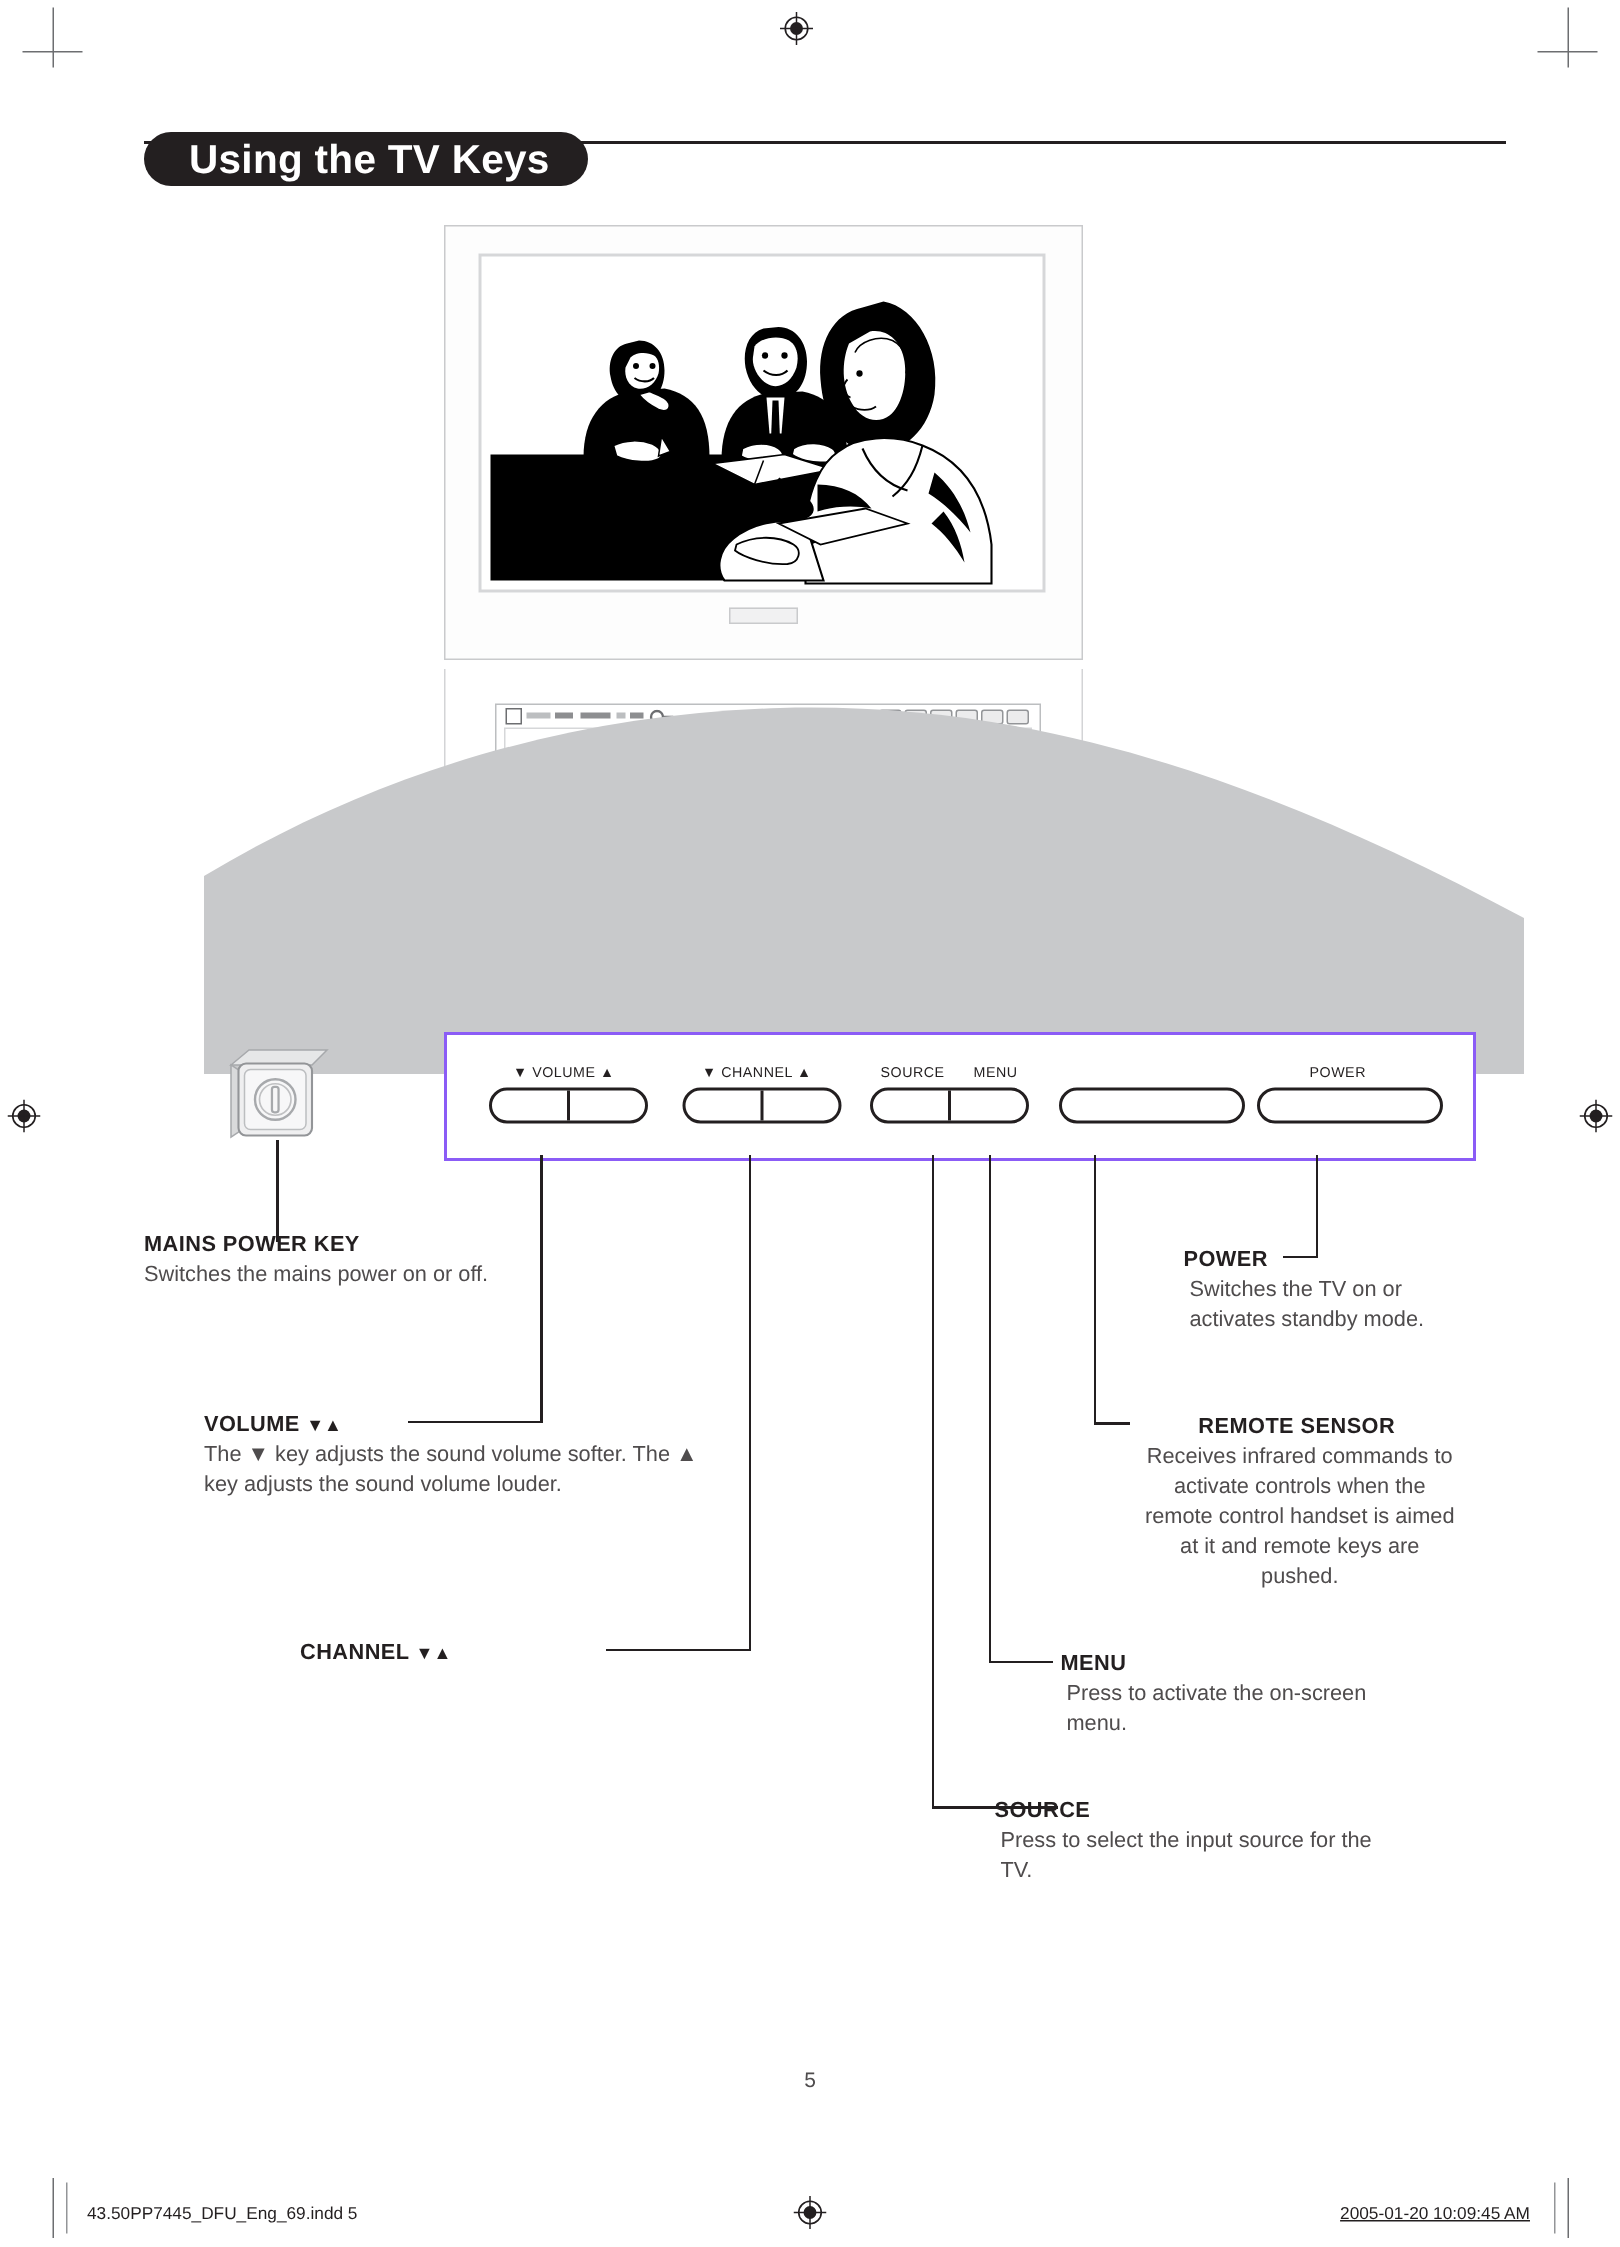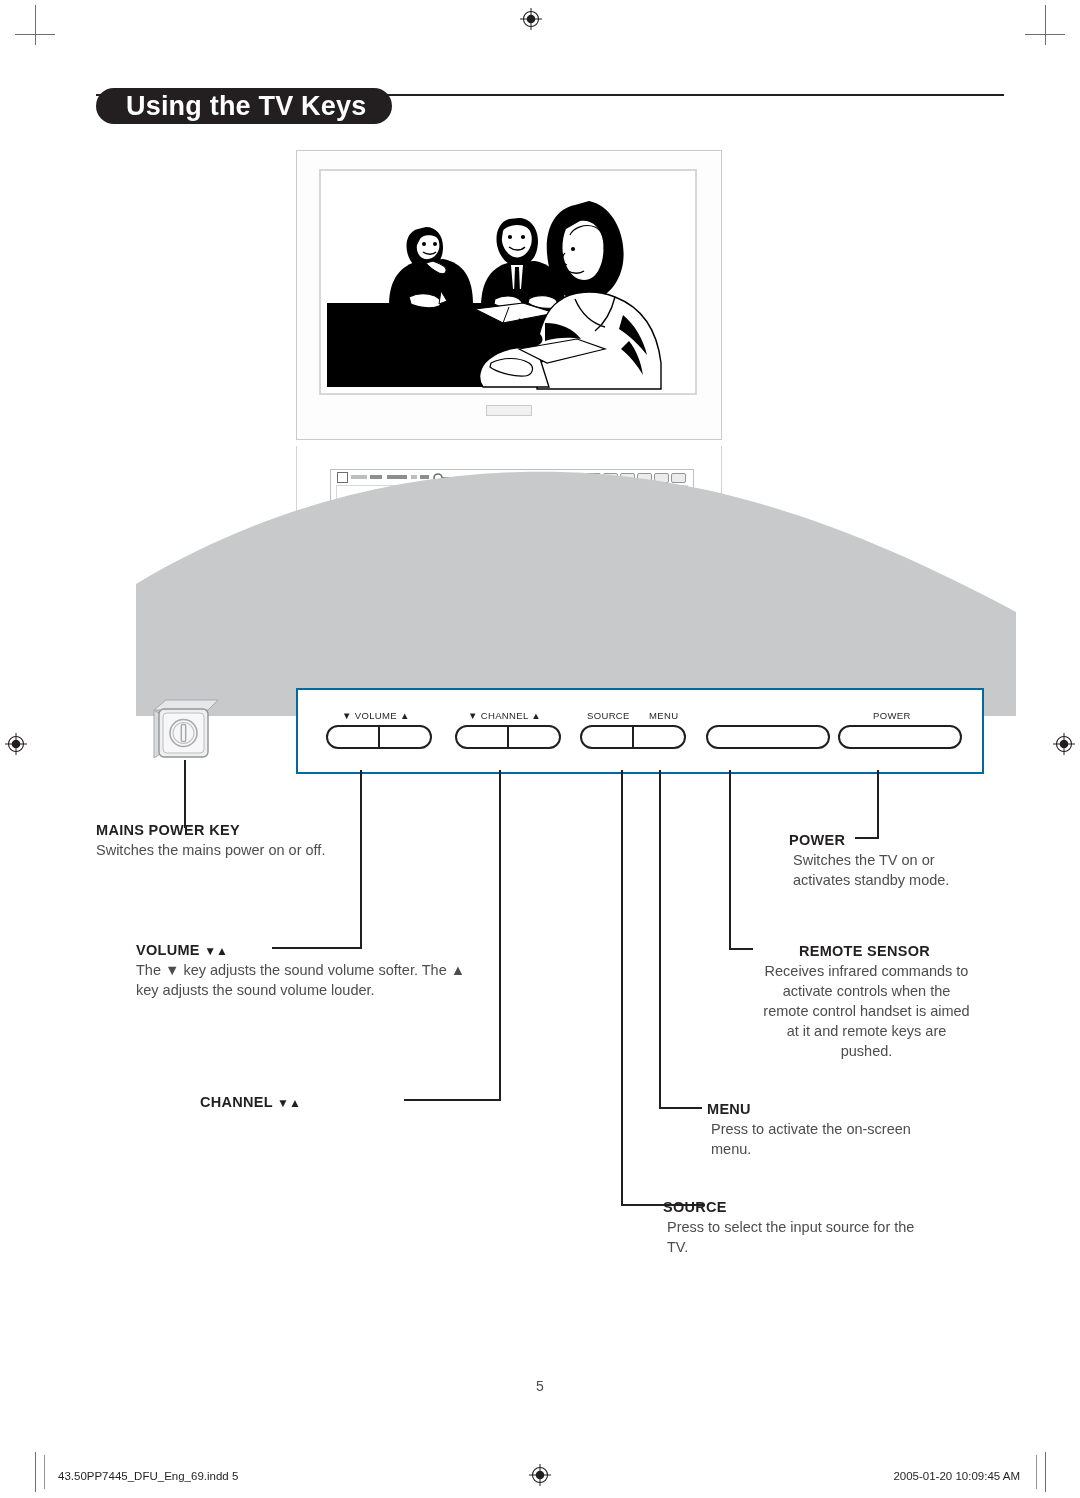--- a/index.html
+++ b/index.html
@@ -39,21 +39,21 @@
     border:1px solid #d6d7d9;background:#fff;}
   .conn-strip{position:absolute;left:6px;top:2px;height:11px;right:6px;}
   .conn-sq{position:absolute;left:0;top:0;width:9px;height:9px;border:1px solid #6d6e71;}
   .conn-dash{position:absolute;height:4px;background:#8d8e90;top:3px;}
   .conn-jack{position:absolute;top:1px;width:13px;height:8px;border:1px solid #939598;
     border-radius:2px;background:#ececed;}
   .swoosh{position:absolute;left:-160px;top:316px;width:880px;height:250px;
     overflow:visible;pointer-events:none;}
   
   #panel{position:absolute;left:296px;top:688px;width:684px;height:82px;
-    border:2px solid #0369a1;background:#fff;}
+    border:2px solid #8b5cf6;background:#fff;}
   .key-label{position:absolute;font-size:9.5px;letter-spacing:.35px;color:#231f20;
     white-space:nowrap;font-family:"Liberation Sans",sans-serif;}
   .key{position:absolute;height:24px;border:2px solid #231f20;border-radius:12px;
     background:#fff;box-sizing:border-box;}
   .key .divider{position:absolute;top:0;bottom:0;width:2px;background:#231f20;left:50%;margin-left:-1px;}
   
   #mains-key{position:absolute;left:150px;top:698px;width:70px;height:62px;}
   
   #leaders{position:absolute;left:0;top:0;width:1080px;height:1498px;pointer-events:none;}
   
@@ -62,21 +62,21 @@
     color:#231f20;font-family:"Liberation Sans",sans-serif;white-space:nowrap;}
   .callout p{margin:0;font-size:14.5px;line-height:20px;color:#4f4c4d;
     font-family:"Liberation Sans",sans-serif;}
   .arrows{font-size:12px;letter-spacing:0;}
   
   #page-number{position:absolute;left:0;right:0;top:1378px;text-align:center;
     font-size:14px;color:#4f4c4d;}
   .footline{position:absolute;top:1470px;font-size:11.5px;color:#231f20;
     font-family:"Liberation Sans",sans-serif;}
   #footer-left{left:58px;}
-  #footer-right{right:60px;}
+  #footer-right{right:60px;text-decoration:underline;}
   .footer-rule{position:absolute;width:1px;background:#939598;top:1455px;height:34px;}
 </style>
 </head>
 <body>
 
 <div class="cropmark" style="left:35px;top:5px;width:1px;height:40px;"></div>
 <div class="cropmark" style="left:15px;top:34px;width:40px;height:1px;"></div>
 <div class="cropmark" style="left:1045px;top:5px;width:1px;height:40px;"></div>
 <div class="cropmark" style="left:1025px;top:34px;width:40px;height:1px;"></div>
 <div class="cropmark" style="left:35px;top:1452px;width:1px;height:40px;"></div>

